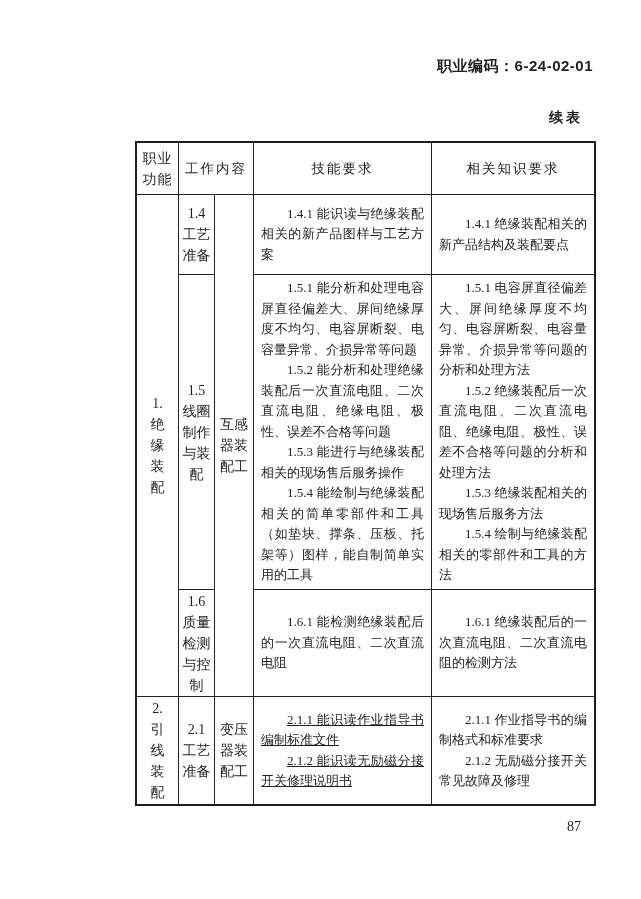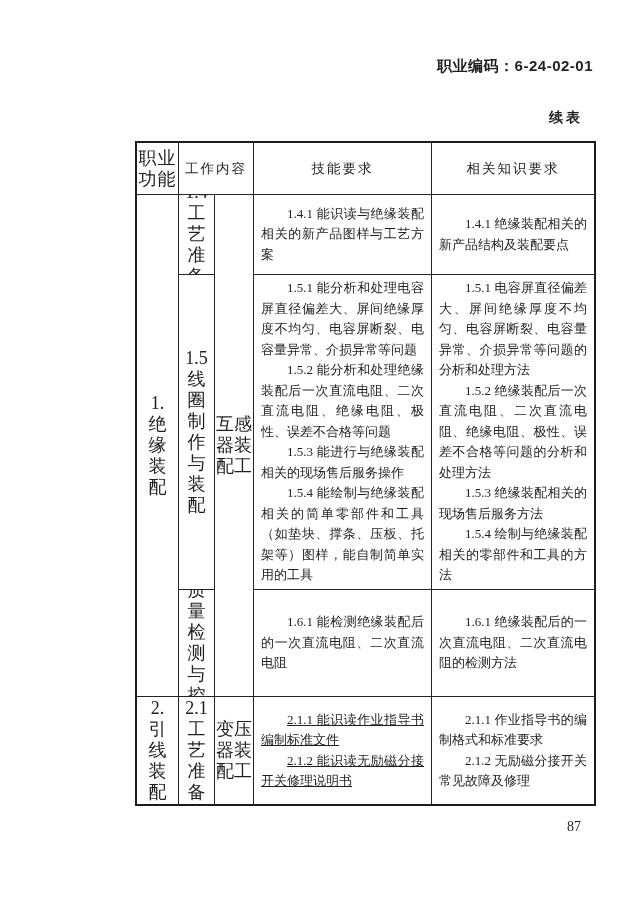--- a/index.html
+++ b/index.html
@@ -45,21 +45,21 @@
   .no-b{border-bottom:none;}
   .center{
     display:flex;align-items:center;justify-content:center;
     text-align:center;
   }
   .head{
     font-size:13.5px;line-height:21px;letter-spacing:2px;
   }
   .vtext{
     white-space:pre-line;
-    font-size:18px;line-height:21px;
+    font-size:14px;line-height:21px;
     text-align:center;
   }
   .pcell{
     display:flex;flex-direction:column;justify-content:center;
     padding:4px 7px;
   }
   .pcell p{
     margin:0;
     font-size:13px;line-height:20.5px;
     text-indent:2em;

